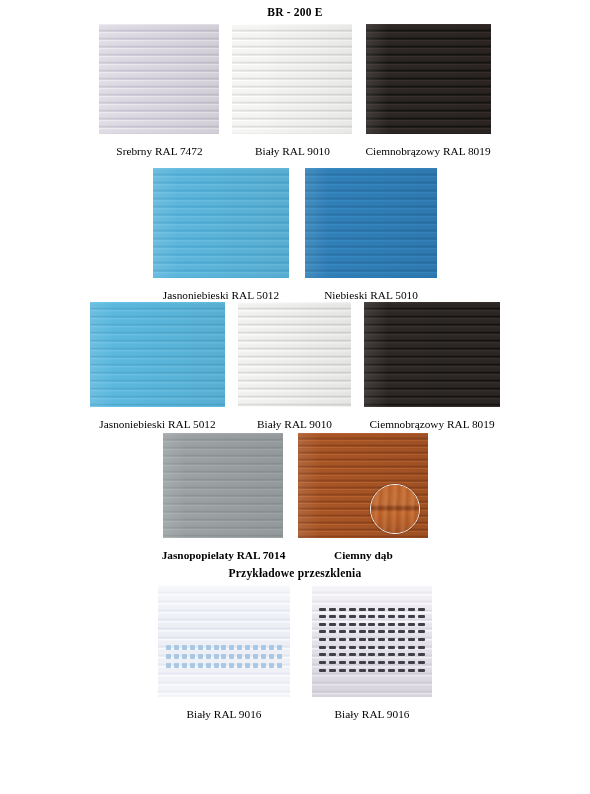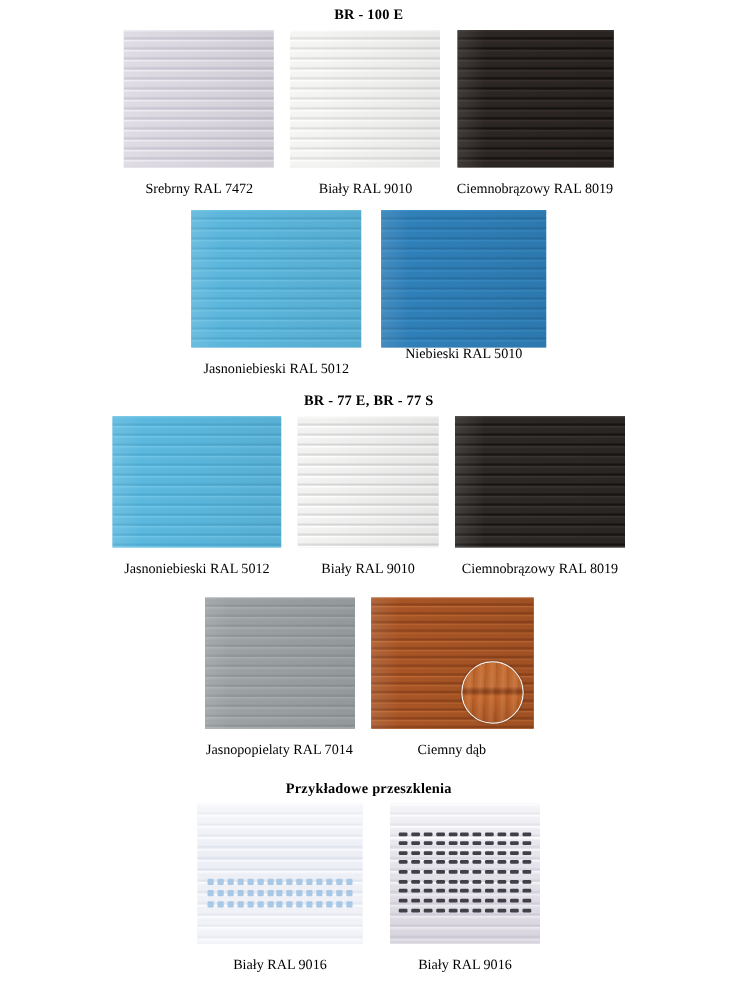--- a/index.html
+++ b/index.html
@@ -77,21 +77,21 @@
   }
   .perf {
     border-radius: 1px;
   }
 </style>
 </head>
 <body>
 
 <div id="root">
     <div>
-      <div class="section-title" style="margin: 6px 0px;">BR - 100 E</div>
+      <div class="section-title" style="margin: 6px 0px;">BR - 200 E</div>
       <div class="row" style="gap: 13px; margin-top: 0px;">
         <div class="cell">
           <div class="swatch" style="width: 120px; height: 110px; background: rgb(220, 217, 226);">
             <div class="slats" style="background: repeating-linear-gradient(rgb(240, 238, 244) 0px, rgb(220, 217, 226) 2px, rgb(220, 217, 226) 5px, rgb(201, 197, 210) 6.5px, rgb(201, 197, 210) 7px, rgb(220, 217, 226) 8px);"></div>
             <div class="slats" style="background: linear-gradient(to right, rgba(255, 255, 255, 0.1), rgba(255, 255, 255, 0) 18%, rgba(0, 0, 0, 0.05));"></div>
           </div>
           <div class="caption" style="margin-top: 12px;">Srebrny RAL 7472</div>
         </div>
         <div class="cell">
           <div class="swatch" style="width: 120px; height: 110px; background: rgb(244, 244, 242);">
@@ -114,26 +114,25 @@
             <div class="slats" style="background: repeating-linear-gradient(rgb(110, 194, 228) 0px, rgb(92, 182, 220) 2px, rgb(92, 182, 220) 5px, rgb(78, 168, 207) 6.5px, rgb(78, 168, 207) 7px, rgb(92, 182, 220) 8px);"></div>
             <div class="slats" style="background: linear-gradient(to right, rgba(255, 255, 255, 0.1), rgba(255, 255, 255, 0) 18%, rgba(0, 0, 0, 0.05));"></div>
           </div>
           <div class="caption" style="margin-top: 12px;">Jasnoniebieski RAL 5012</div>
         </div>
         <div class="cell">
           <div class="swatch" style="width: 132px; height: 110px; background: rgb(47, 127, 184);">
             <div class="slats" style="background: repeating-linear-gradient(rgb(58, 140, 196) 0px, rgb(47, 127, 184) 2px, rgb(47, 127, 184) 5px, rgb(42, 113, 166) 6.5px, rgb(42, 113, 166) 7px, rgb(47, 127, 184) 8px);"></div>
             <div class="slats" style="background: linear-gradient(to right, rgba(255, 255, 255, 0.1), rgba(255, 255, 255, 0) 18%, rgba(0, 0, 0, 0.05));"></div>
           </div>
-          <div class="caption" style="margin-top: 0;">Niebieski RAL 5010</div>
+          <div class="caption" style="margin-top: 12px;">Niebieski RAL 5010</div>
         </div>
       </div>
     </div>
     <div>
-      <div class="section-title" style="margin: 13px 0px 6px;">BR - 77 E, BR - 77 S</div>
       <div class="row" style="gap: 13px; margin-top: 0px;">
         <div class="cell">
           <div class="swatch" style="width: 135px; height: 105px; background: rgb(92, 184, 222);">
             <div class="slats" style="background: repeating-linear-gradient(rgb(110, 197, 232) 0px, rgb(92, 184, 222) 2px, rgb(92, 184, 222) 5px, rgb(79, 170, 208) 6.5px, rgb(79, 170, 208) 7px, rgb(92, 184, 222) 8px);"></div>
             <div class="slats" style="background: linear-gradient(to right, rgba(255, 255, 255, 0.1), rgba(255, 255, 255, 0) 18%, rgba(0, 0, 0, 0.05));"></div>
           </div>
           <div class="caption" style="margin-top: 12px;">Jasnoniebieski RAL 5012</div>
         </div>
         <div class="cell">
           <div class="swatch" style="width: 113px; height: 105px; background: rgb(241, 241, 240);">
@@ -143,21 +142,21 @@
           <div class="caption" style="margin-top: 12px;">Biały RAL 9010</div>
         </div>
         <div class="cell">
           <div class="swatch" style="width: 136px; height: 105px; background: rgb(44, 40, 38);">
             <div class="slats" style="background: repeating-linear-gradient(rgb(59, 53, 49) 0px, rgb(44, 40, 38) 2px, rgb(44, 40, 38) 5px, rgb(23, 20, 19) 6.5px, rgb(23, 20, 19) 7px, rgb(44, 40, 38) 8px);"></div>
             <div class="slats" style="background: linear-gradient(to right, rgba(255, 255, 255, 0.1), rgba(255, 255, 255, 0) 18%, rgba(0, 0, 0, 0.05));"></div>
           </div>
           <div class="caption" style="margin-top: 12px;">Ciemnobrązowy RAL 8019</div>
         </div>
       </div>
-      <div class="row" style="gap: 13px; margin-top: 17px;">
+      <div class="row" style="gap: 13px; margin-top: 3px; font-weight: bold;">
         <div class="cell">
           <div class="swatch" style="width: 120px; height: 105px; background: rgb(155, 161, 163);">
             <div class="slats" style="background: repeating-linear-gradient(rgb(168, 174, 176) 0px, rgb(155, 161, 163) 2px, rgb(155, 161, 163) 5px, rgb(143, 149, 151) 6.5px, rgb(143, 149, 151) 7px, rgb(155, 161, 163) 8px);"></div>
             <div class="slats" style="background: linear-gradient(to right, rgba(255, 255, 255, 0.1), rgba(255, 255, 255, 0) 18%, rgba(0, 0, 0, 0.05));"></div>
           </div>
           <div class="caption" style="margin-top: 12px;">Jasnopopielaty RAL 7014</div>
         </div>
         <div class="cell">
           <div class="swatch" style="width: 130px; height: 105px; background: rgb(168, 85, 38);">
             <div class="slats" style="background: repeating-linear-gradient(rgb(191, 106, 52) 0px, rgb(168, 85, 38) 1.5px, rgb(168, 85, 38) 4px, rgb(142, 68, 28) 5.2px, rgb(142, 68, 28) 6px, rgb(168, 85, 38) 7px);"></div>
@@ -165,21 +164,21 @@
             <div class="magnifier" style="width: 48px; height: 48px; right: 8px; bottom: 4px;">
               <div class="grain" style="background: linear-gradient(rgb(194, 102, 44) 0%, rgb(191, 106, 52) 40%, rgb(142, 68, 28) 47%, rgb(142, 68, 28) 50%, rgb(194, 102, 44) 56%, rgb(168, 85, 38) 100%);"></div>
               <div class="grain" style="background: repeating-linear-gradient(92deg, rgba(90, 45, 10, 0.16) 0px, rgba(90, 45, 10, 0) 3px, rgba(255, 230, 190, 0.12) 6px, rgba(90, 45, 10, 0) 9px);"></div>
             </div>
           </div>
           <div class="caption" style="margin-top: 12px;">Ciemny dąb</div>
         </div>
       </div>
     </div>
     <div>
-      <div class="section-title" style="margin: 19px 0px 6px;">Przykładowe przeszklenia</div>
+      <div class="section-title" style="margin: 6px 0px 6px;">Przykładowe przeszklenia</div>
       <div class="row" style="gap: 22px; margin-top: 0px;">
         <div class="cell">
           <div class="swatch" style="width: 132px; height: 112px; background: rgb(236, 238, 245);">
             <div class="slats" style="background: repeating-linear-gradient(rgb(251, 252, 255) 0px, rgb(236, 238, 245) 2.5px, rgb(236, 238, 245) 6px, rgb(223, 227, 237) 7.2px, rgb(223, 227, 237) 7.8px, rgb(236, 238, 245) 9px);"></div>
             <div class="slats" style="background: linear-gradient(rgba(255, 255, 255, 0.5), rgba(255, 255, 255, 0) 40%, rgba(255, 255, 255, 0.35));"></div>
             <div class="perf-row" style="top: 53%;">
               <div class="perf" style="background: rgb(169, 200, 230); width: 5px; height: 5px;"></div>
               <div class="perf" style="background: rgb(169, 200, 230); width: 5px; height: 5px;"></div>
               <div class="perf" style="background: rgb(169, 200, 230); width: 5px; height: 5px;"></div>
               <div class="perf" style="background: rgb(169, 200, 230); width: 5px; height: 5px;"></div>

